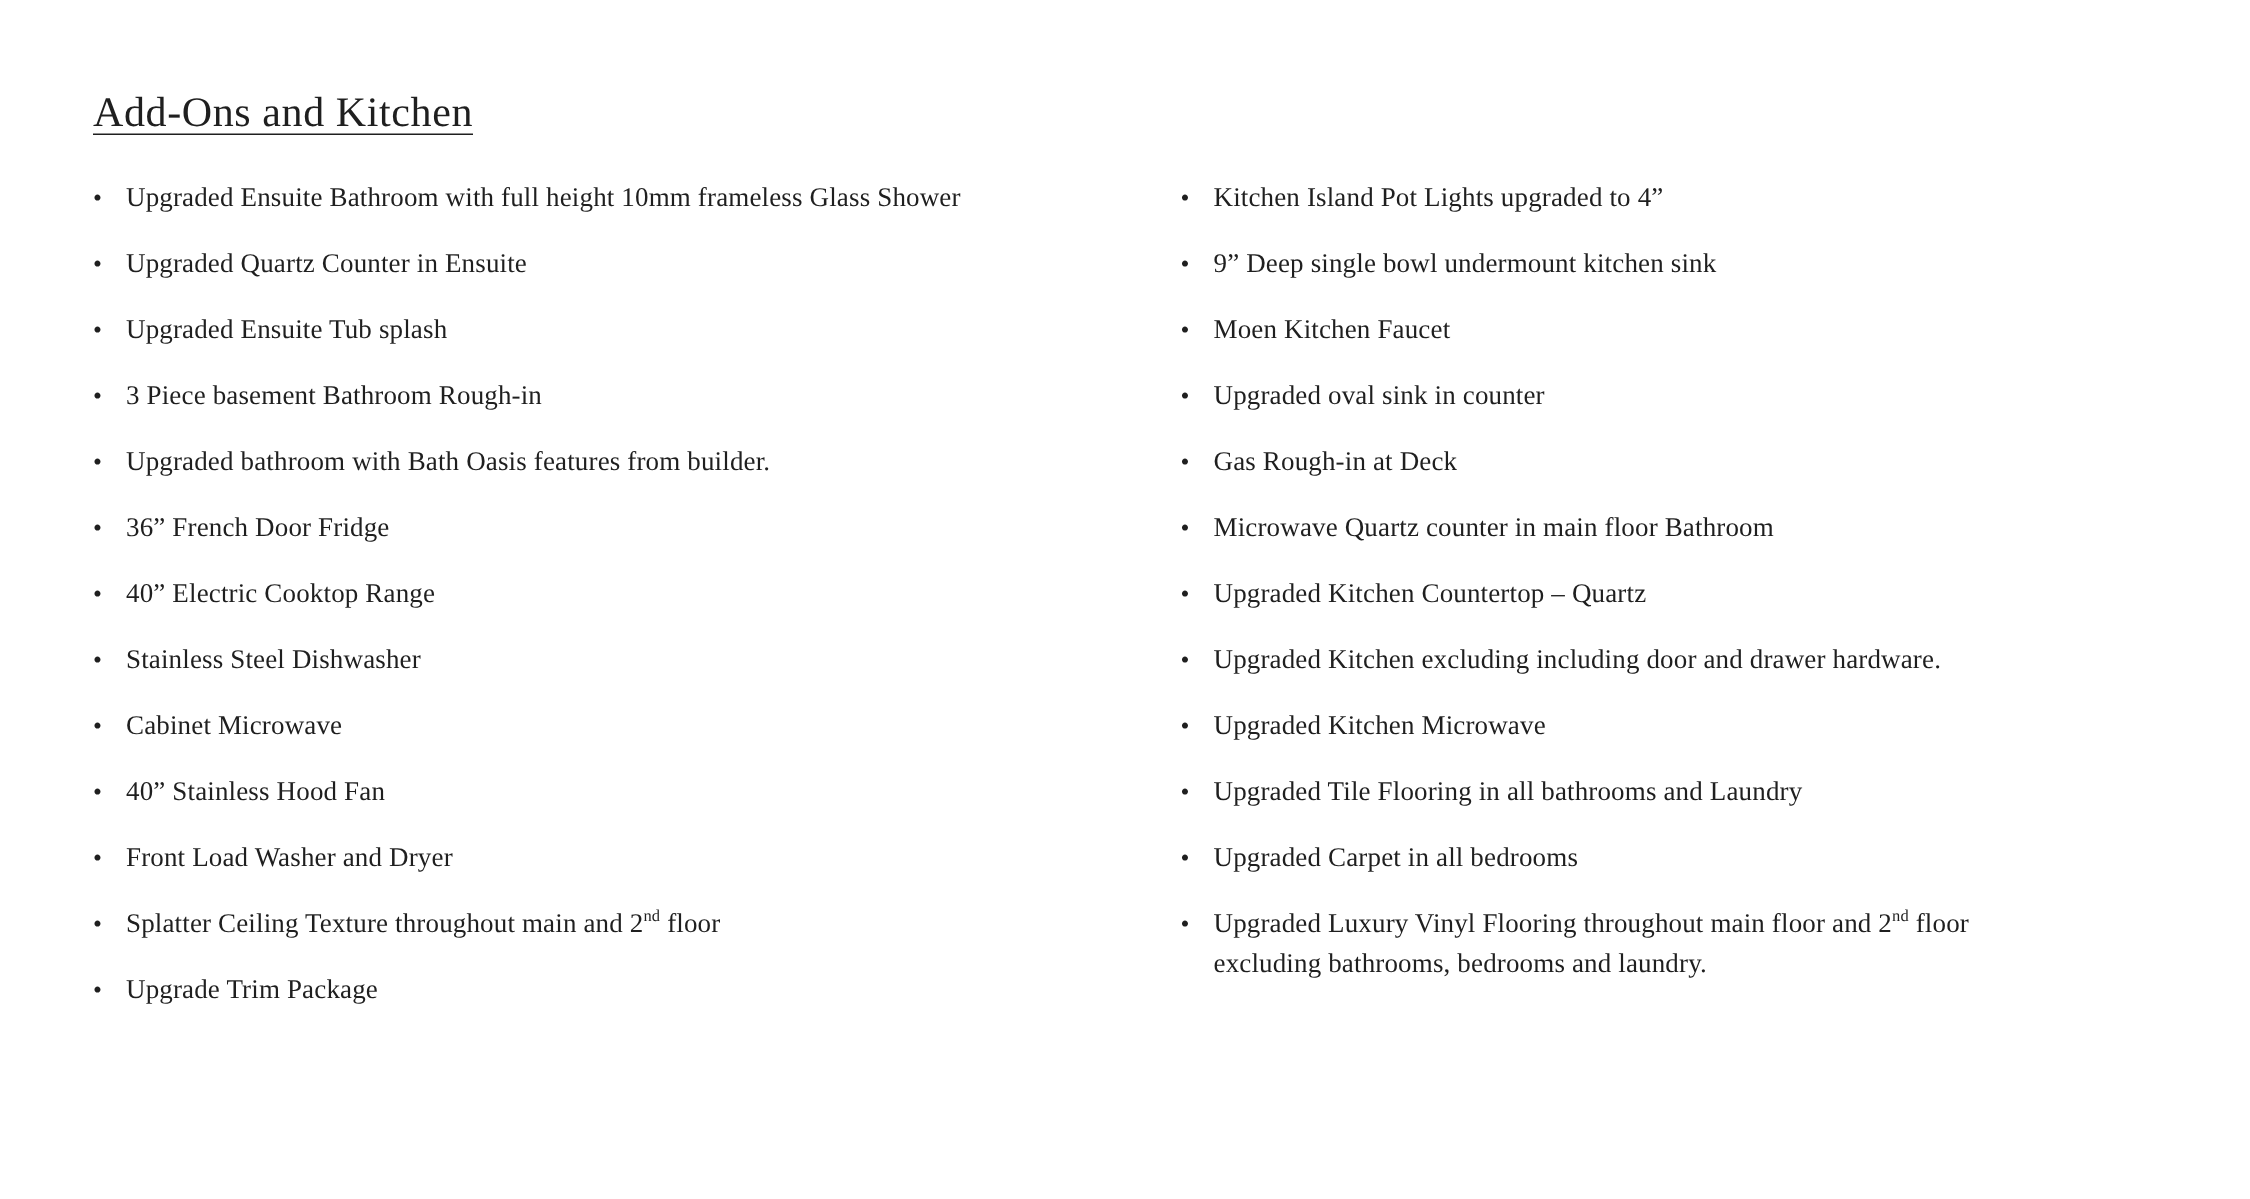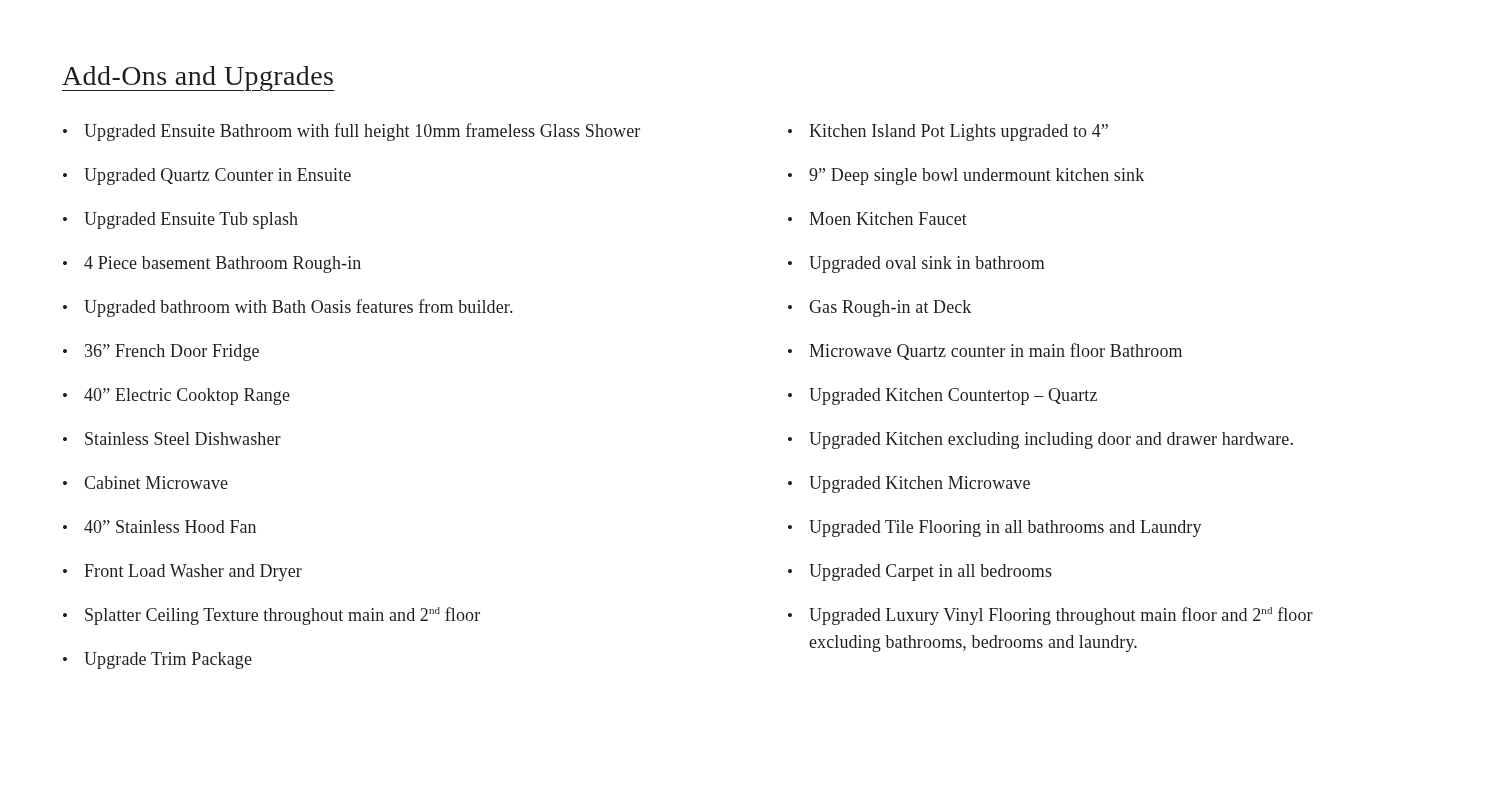--- a/index.html
+++ b/index.html
@@ -58,40 +58,40 @@
     font-size: 11px;
     line-height: 0;
     vertical-align: super;
     margin-top: 36px;
   }
 </style>
 </head>
 <body>
 
 <div class="page">
-  <h1 class="title">Add-Ons and Upgrades</h1>
+  <h1 class="title">Add-Ons and Kitchen</h1>
 
   <div class="columns">
 
     <ul class="col col-left">
       <li class="item">
         <span class="bullet">•</span>
         <span class="txt">Upgraded Ensuite Bathroom with full height 10mm frameless Glass Shower</span>
       </li>
       <li class="item">
         <span class="bullet">•</span>
         <span class="txt">Upgraded Quartz Counter in Ensuite</span>
       </li>
       <li class="item">
         <span class="bullet">•</span>
         <span class="txt">Upgraded Ensuite Tub splash</span>
       </li>
       <li class="item">
         <span class="bullet">•</span>
-        <span class="txt">4 Piece basement Bathroom Rough-in</span>
+        <span class="txt">3 Piece basement Bathroom Rough-in</span>
       </li>
       <li class="item">
         <span class="bullet">•</span>
         <span class="txt">Upgraded bathroom with Bath Oasis features from builder.</span>
       </li>
       <li class="item">
         <span class="bullet">•</span>
         <span class="txt">36” French Door Fridge</span>
       </li>
       <li class="item">
@@ -132,21 +132,21 @@
       <li class="item">
         <span class="bullet">•</span>
         <span class="txt">9” Deep single bowl undermount kitchen sink</span>
       </li>
       <li class="item">
         <span class="bullet">•</span>
         <span class="txt">Moen Kitchen Faucet</span>
       </li>
       <li class="item">
         <span class="bullet">•</span>
-        <span class="txt">Upgraded oval sink in bathroom</span>
+        <span class="txt">Upgraded oval sink in counter</span>
       </li>
       <li class="item">
         <span class="bullet">•</span>
         <span class="txt">Gas Rough-in at Deck</span>
       </li>
       <li class="item">
         <span class="bullet">•</span>
         <span class="txt">Microwave Quartz counter in main floor Bathroom</span>
       </li>
       <li class="item">

